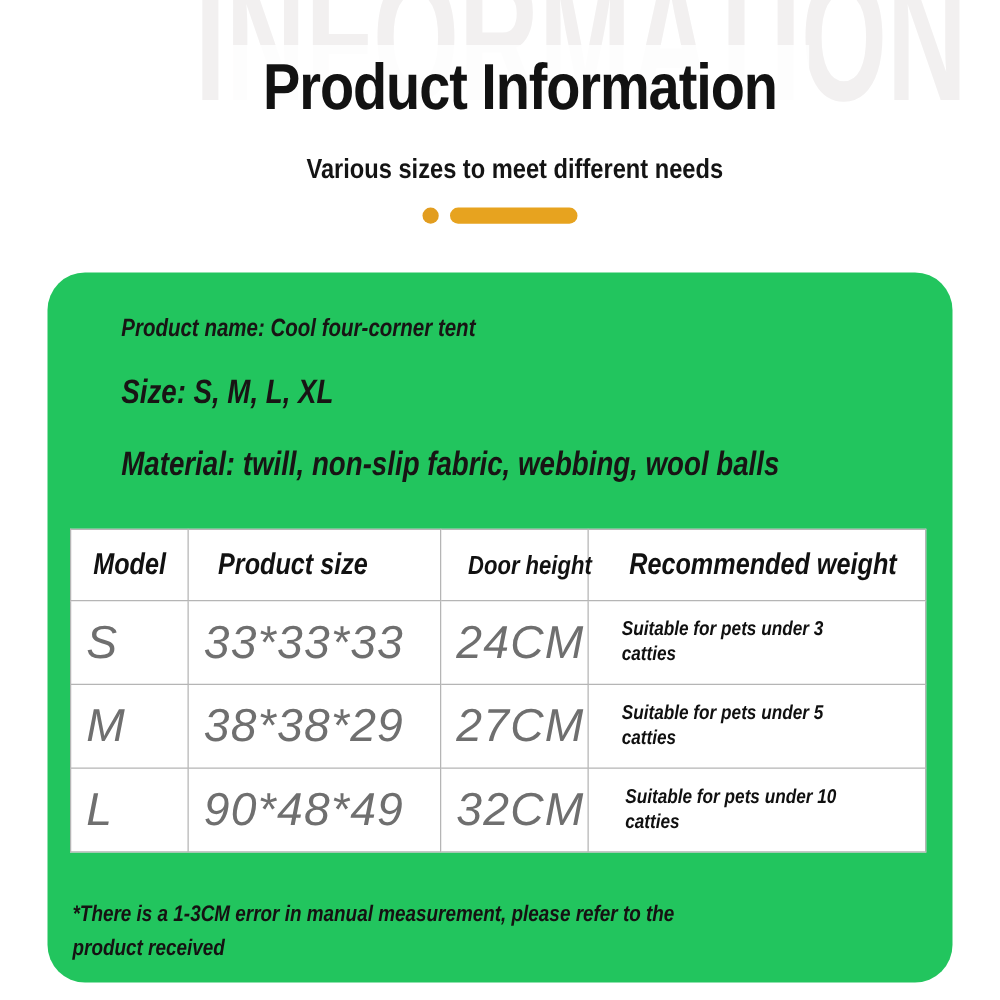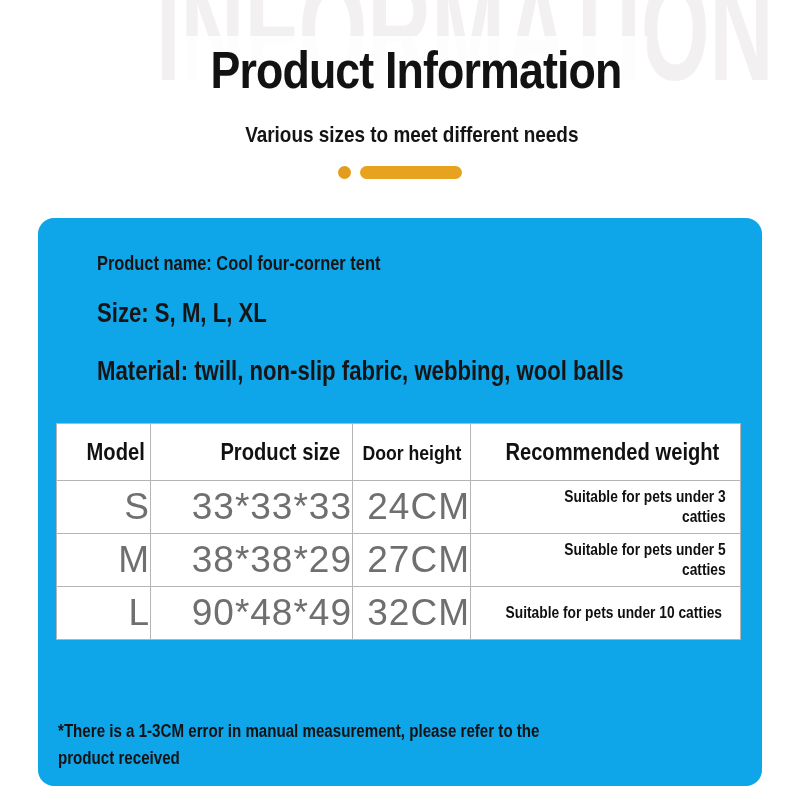--- a/index.html
+++ b/index.html
@@ -72,23 +72,24 @@
   }
   .divider .bar {
     width:102px; height:13px; border-radius:7px;
     background:#e7a31f;
   }
 
   .panel {
     position:absolute;
     left:38px; top:218px;
     width:724px; height:568px;
-    background:#0ea5e9;
-    border-radius:16px;
+    background:#22c55e;
+    border-radius:30px;
     z-index:1;
+    font-style:italic;
   }
 
   .panel-line {
     position:absolute;
     left:59px;
     font-weight:700;
     color:#181414;
     white-space:nowrap;
     transform:scaleX(0.82);
     transform-origin:left center;
@@ -101,23 +102,23 @@
   table.size-table {
     position:absolute;
     left:18px; top:205px;
     width:684px;
     border-collapse:collapse;
     table-layout:fixed;
     background:#ffffff;
   }
   .size-table th, .size-table td {
     border:1px solid #b5b5b5;
-    text-align:right;
+    text-align:left;
     vertical-align:middle;
-    padding:0;
+    padding:12px;
   }
   .size-table thead tr { height:57px; }
   .size-table tbody tr { height:53px; }
   .size-table th { font-weight:700; font-size:24px; color:#111; }
   .cond {
     display:inline-block;
     transform:scaleX(0.84);
     transform-origin:center center;
     white-space:nowrap;
   }

